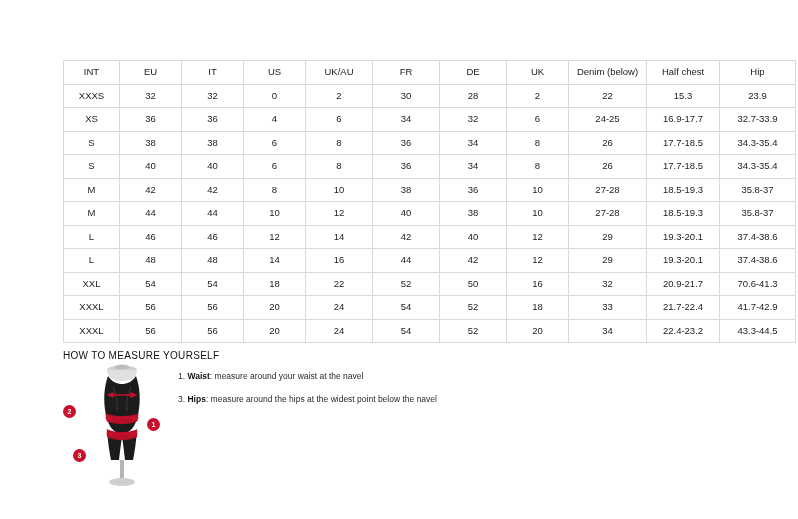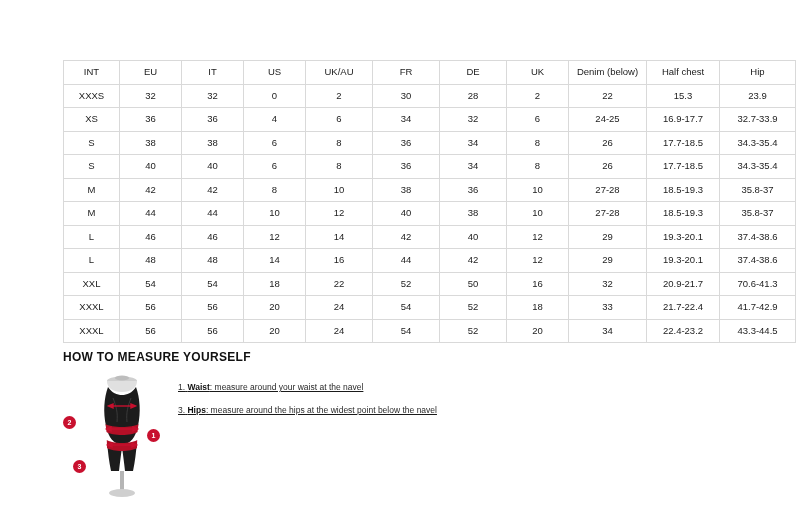--- a/index.html
+++ b/index.html
@@ -58,41 +58,40 @@
   col.c10 { width: 76px; }
 
   
   .measure-section {
     position: absolute;
     left: 63px;
     top: 350px;
     width: 700px;
   }
   .measure-title {
-    font-size: 12px;
-    font-weight: bold;
+    font-size: 10px;
+    font-weight: normal;
     letter-spacing: 0.3px;
     color: #111;
-    margin: 0 0 8px 0;
+    margin: 0 0 0 0;
   }
   .measure-body {
     position: relative;
     display: flex;
     align-items: flex-start;
   }
   .figure-col {
     width: 115px;
     flex: 0 0 115px;
     position: relative;
     height: 130px;
   }
   .text-col {
     flex: 1 1 auto;
     padding-top: 10px;
-    text-decoration: underline;
   }
   .measure-line {
     font-size: 8.5px;
     color: #2a2a2a;
     margin-bottom: 13px;
     line-height: 1.2;
   }
   .measure-line b {
     font-weight: bold;
     color: #111;

